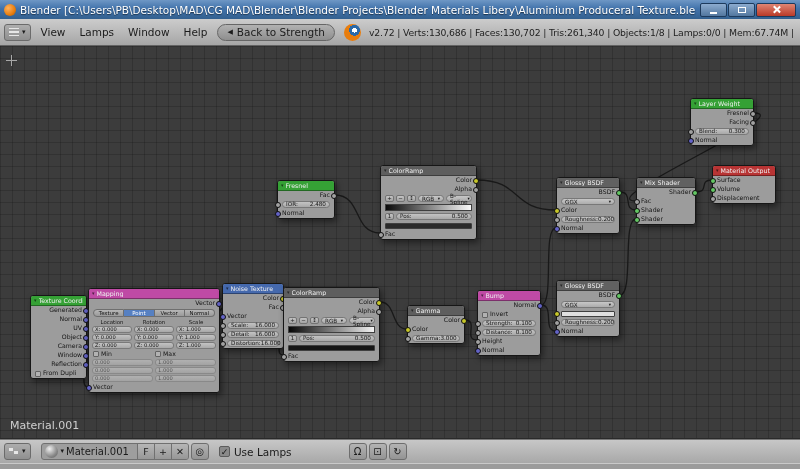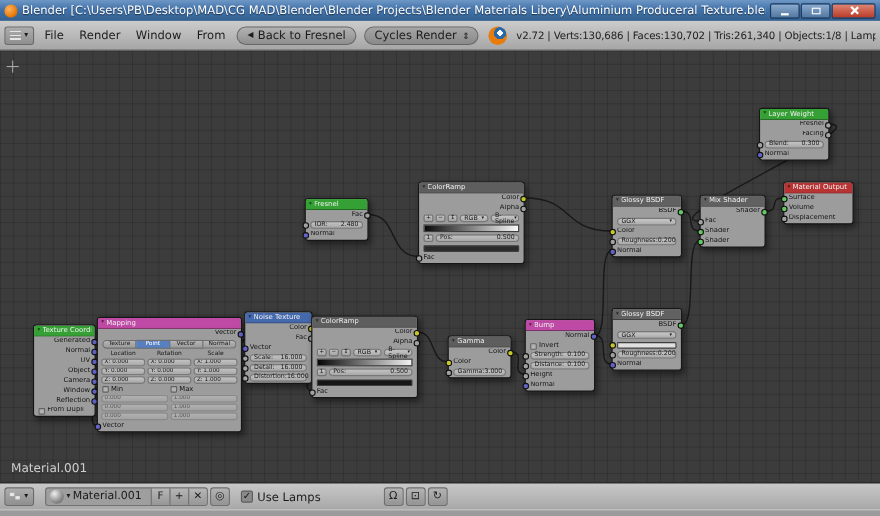--- a/index.html
+++ b/index.html
@@ -138,32 +138,28 @@
         </span>
     </span>
   </div>
 
   <div class="topbar">
     <span class="edbtn">
       <span class="edicon"></span>
       <span class="tinyarr">▾</span>
     </span>
     <span class="menus" style="display:flex;">
-        <span class="menu">File</span>
-        <span class="menu">Render</span>
+        <span class="menu">View</span>
+        <span class="menu">Lamps</span>
         <span class="menu">Window</span>
-        <span class="menu">From</span>
+        <span class="menu">Help</span>
       </span>
     <span class="btn">
       <span class="backarrow">◀</span>
-      <span>Back to Fresnel</span>
-    </span>
-    <span class="dropdown engine">
-      <span>Cycles Render</span>
-      <span class="updown">⇕</span>
+      <span>Back to Strength</span>
     </span>
     <span class="blogo"></span>
     <span class="stats">v2.72 | Verts:130,686 | Faces:130,702 | Tris:261,340 | Objects:1/8 | Lamps:0/0 | Mem:67.74M |</span>
   </div>
 
   <div class="editor">
     <svg class="noodles">
         <path d="M87,282 C101,282 74,341 88,341"></path>
         <path d="M220,257 C234,257 208,270 222,270"></path>
         <path d="M284,261 C298,261 269,309 283,309"></path>

